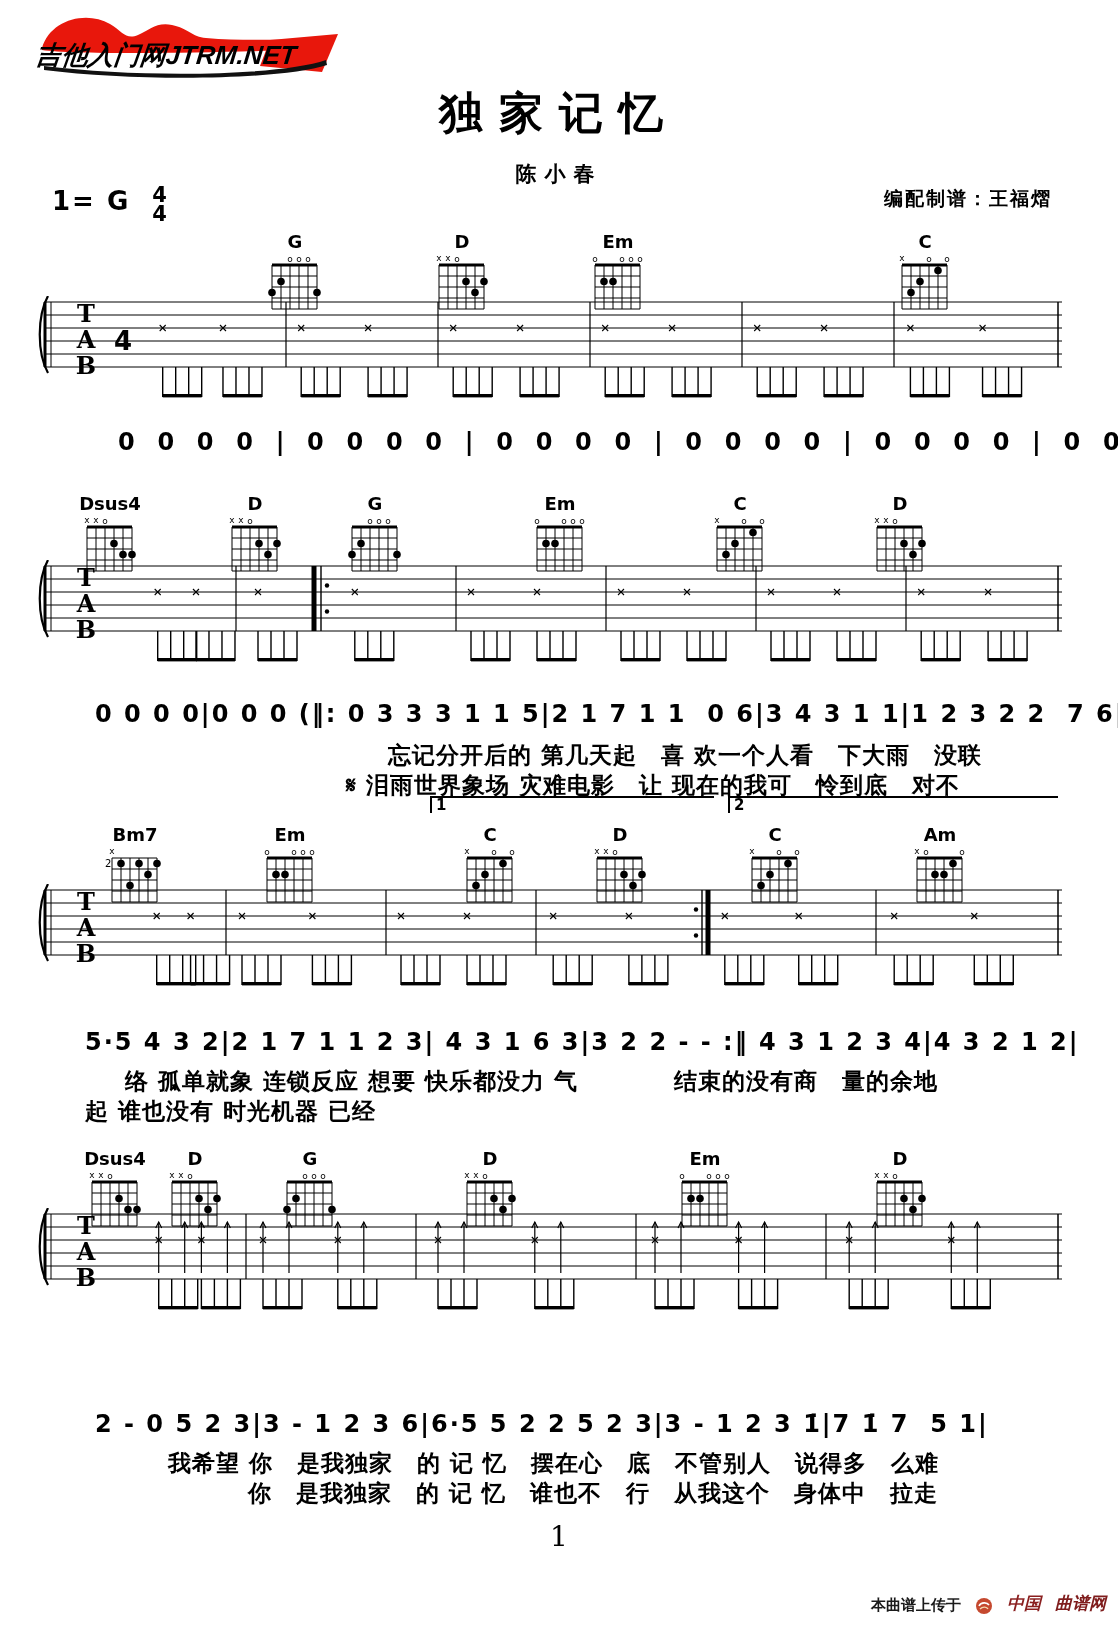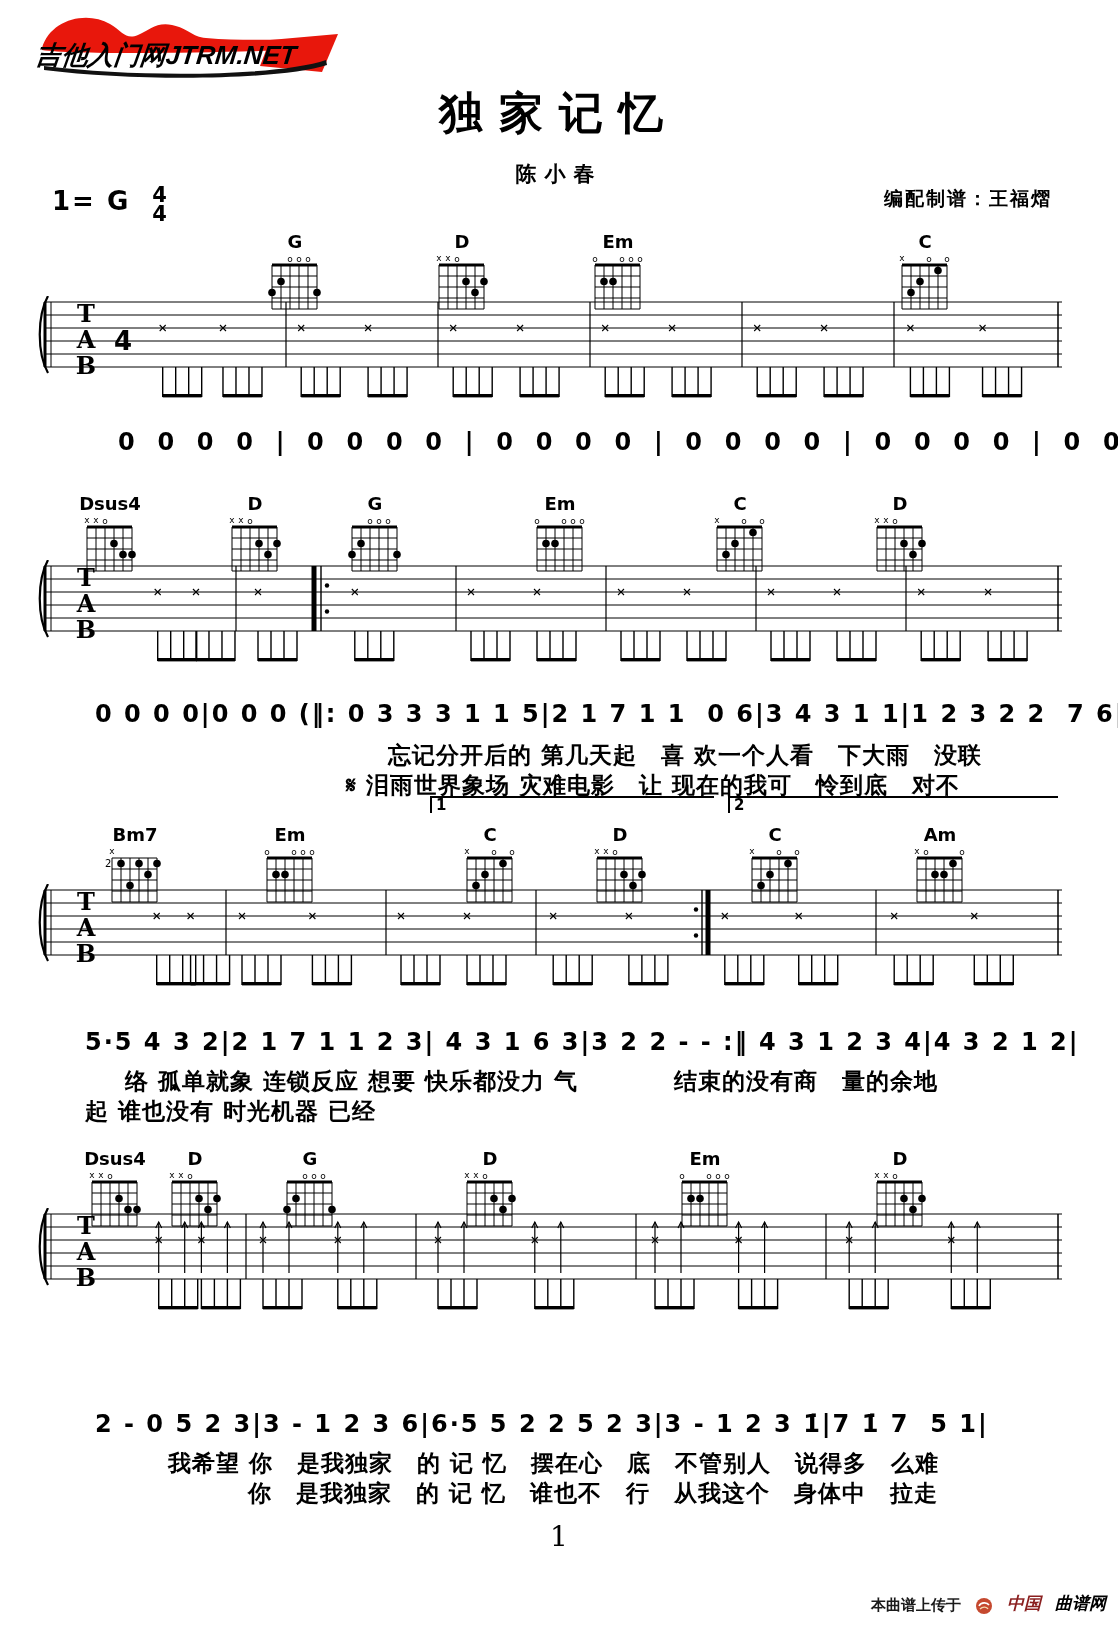--- a/index.html
+++ b/index.html
@@ -947,15 +947,15 @@
 
   <div class="abs pageno">1</div>
   <div class="abs watermark">
     <span class="wm-pre">本曲谱上传于</span>
     <svg width="18" height="18" viewBox="0 0 18 18">
       <circle cx="9" cy="9" r="8" fill="#c5492f"></circle>
       <path d="M4,9 C6,5 12,5 14,8" stroke="#ffffff" stroke-width="1.6" fill="none"></path>
       <path d="M5,12 C8,9 12,10 13,12" stroke="#f3d9b0" stroke-width="1.4" fill="none"></path>
     </svg>
     <span class="wm-cn" style="color:#8a1f1f">中国</span>
-    <span class="wm-site" style="color:#000000">曲谱网</span>
+    <span class="wm-site" style="color:#7f1d1d">曲谱网</span>
   </div>
 </div>
 
 </body></html>

